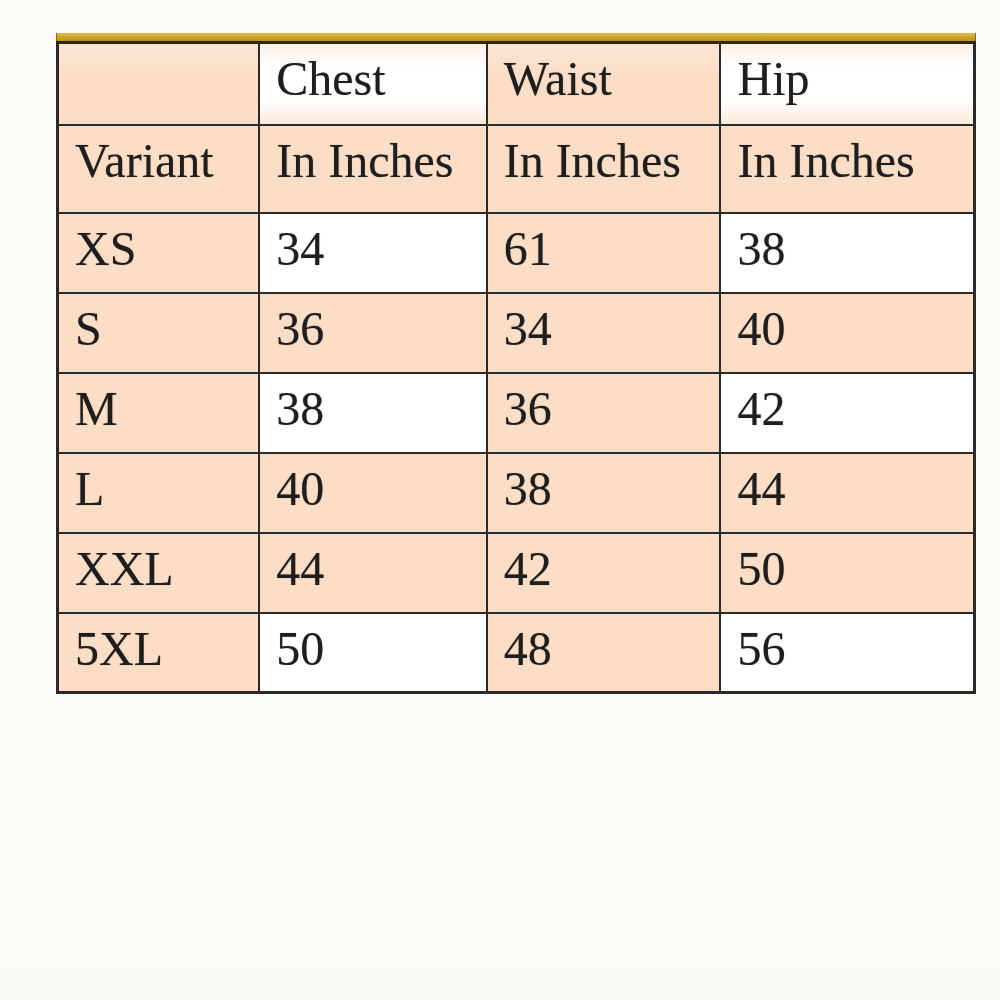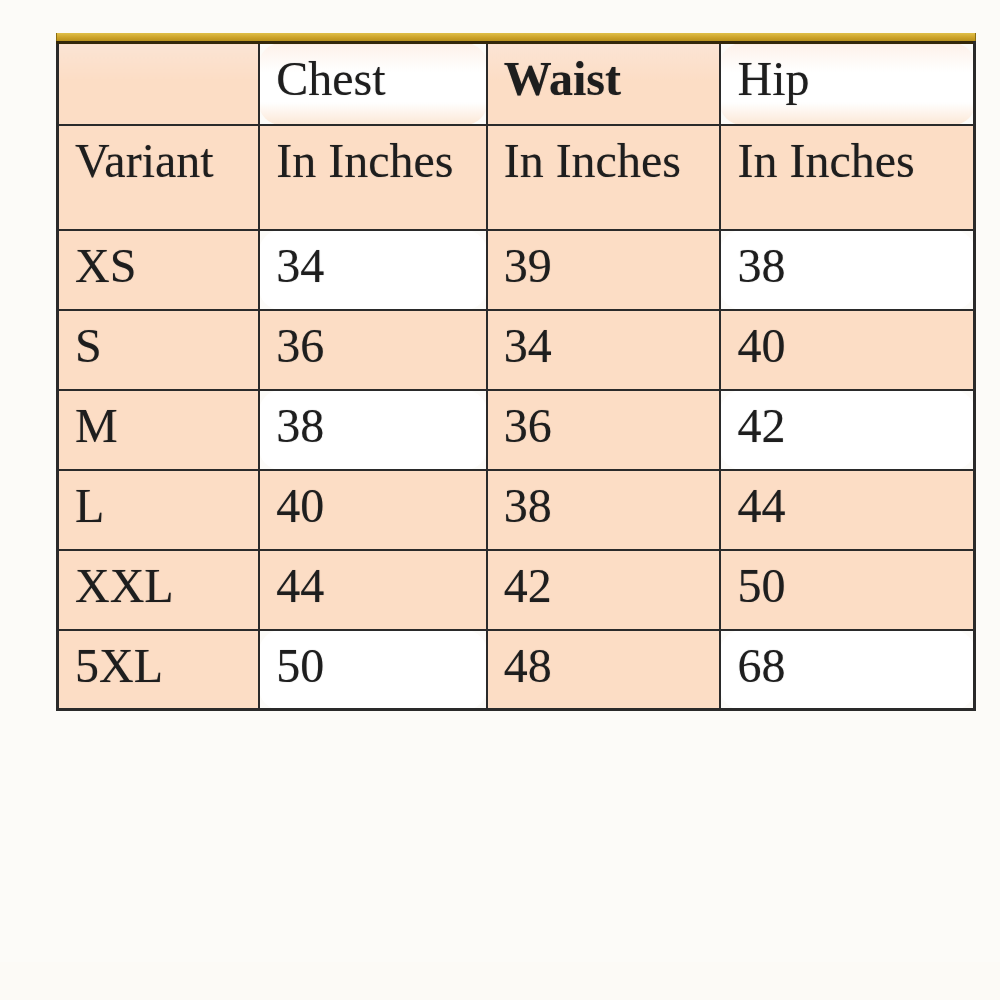--- a/index.html
+++ b/index.html
@@ -36,30 +36,29 @@
     padding:8px 6px 0 16px;
     font-size:48px;
     font-weight:400;
     line-height:1.12;
     color:#1e1e1e;
     text-shadow:0 0 1px rgba(40,40,40,0.45);
     overflow:hidden;
     white-space:nowrap;
   }
   tr.row-header    { height:82px; }
-  tr.row-subheader { height:105px;margin-top:8px; }
+  tr.row-subheader { height:88px;margin-top:8px; }
   tr.row-data      { height:80px; }
   td.peach { background:#fcddc5; }
-  td.light { background:#ffffff;border-radius:22px; }
+  td.light { background:#ffffff; }
   td.light.hdr {
     background:linear-gradient(180deg,#fdf1ea 0%, #ffffff 35%, #ffffff 72%, #fbe7d6 100%);
   }
   td.peach.hdr {
     background:linear-gradient(180deg,#fbe4d4 0%, #fcddc5 45%, #fcddc5 100%);
-    font-weight:bold;
   }
   .below-table {
     position:absolute;
     left:0; right:0;
     top:962px; bottom:0;
     background:#fcfaf6;
   }
 </style>
 </head>
 <body>
@@ -84,21 +83,21 @@
           <td class="peach">Variant</td>
           <td class="peach">In Inches</td>
           <td class="peach">In Inches</td>
           <td class="peach">In Inches</td>
         </tr>
       </thead>
     <tbody>
         <tr class="row-data">
           <td class="peach">XS</td>
           <td class="light">34</td>
-          <td class="peach">39</td>
+          <td class="peach">61</td>
           <td class="light">38</td>
         </tr>
         <tr class="row-data">
           <td class="peach">S</td>
           <td class="peach">36</td>
           <td class="peach">34</td>
           <td class="peach">40</td>
         </tr>
         <tr class="row-data">
           <td class="peach">M</td>
@@ -115,19 +114,19 @@
         <tr class="row-data">
           <td class="peach">XXL</td>
           <td class="peach">44</td>
           <td class="peach">42</td>
           <td class="peach">50</td>
         </tr>
         <tr class="row-data">
           <td class="peach">5XL</td>
           <td class="light">50</td>
           <td class="peach">48</td>
-          <td class="light">68</td>
+          <td class="light">56</td>
         </tr>
       </tbody>
   </table>
 </div>
 
 <div class="below-table"></div>
 
 </body></html>

